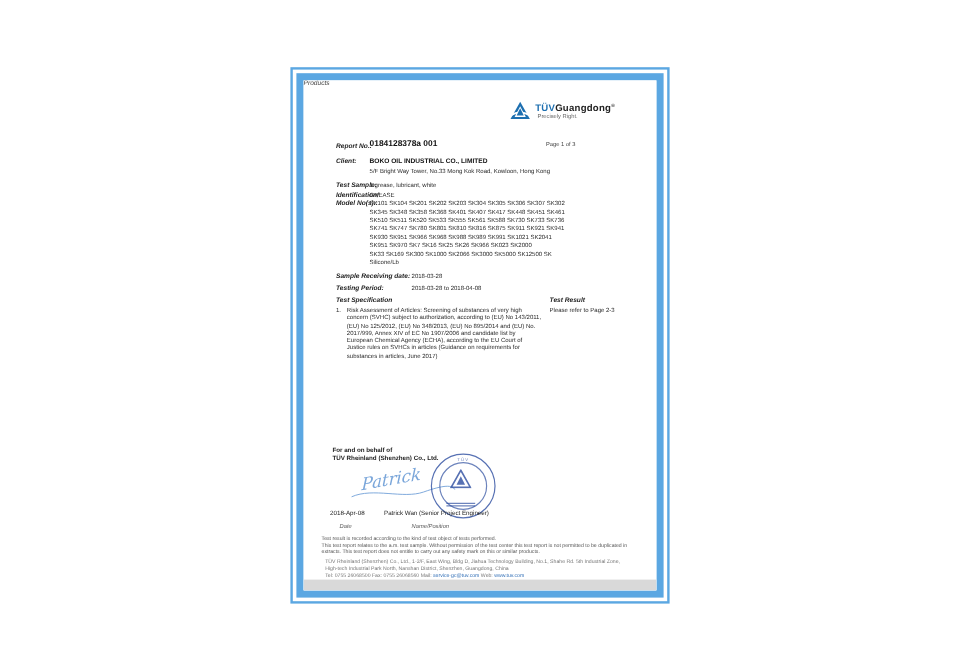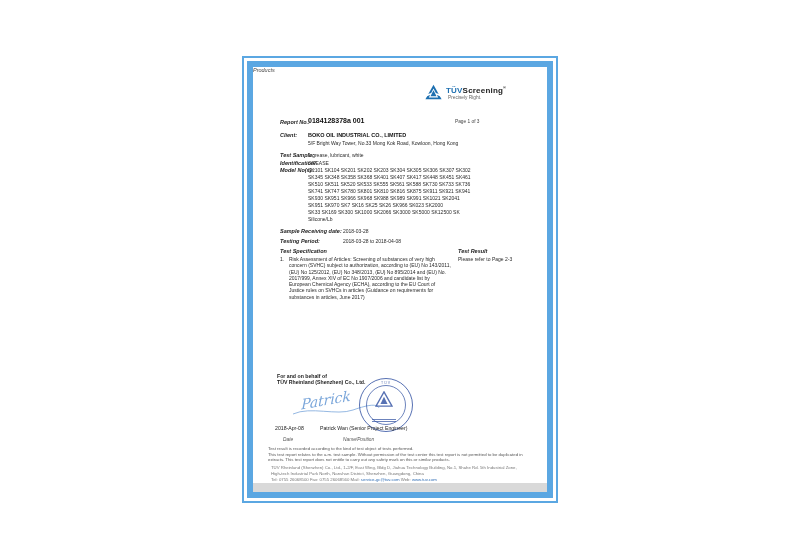--- a/index.html
+++ b/index.html
@@ -119,21 +119,21 @@
         <div class="products">Products</div>
 
         <div class="logo">
           <svg class="logo-tri" viewBox="0 0 40 36">
             <path d="M20 1 L39 35 L1 35 Z" fill="#1d6fb0"></path>
             <path d="M20 10 L31 31 L9 31 Z" fill="#ffffff"></path>
             <path d="M2 26 C 12 18, 28 18, 38 26 L38 30 C 28 22, 12 22, 2 30 Z" fill="#ffffff"></path>
             <path d="M20 14 L27 28 L13 28 Z" fill="#1d6fb0"></path>
           </svg>
           <div class="logo-brand">
-            <span class="tuv">TÜV</span><span>Screening</span><span class="logo-reg">®</span>
+            <span class="tuv">TÜV</span><span>Guangdong</span><span class="logo-reg">®</span>
           </div>
           <div class="logo-tag">Precisely Right.</div>
         </div>
 
         <div class="lbl report-lbl">Report No.:</div>
         <div class="val report-no">0184128378a 001</div>
         <div class="val page-ind">Page 1 of 3</div>
 
         <div class="lbl client-lbl">Client:</div>
         <div class="val client-name">BOKO OIL INDUSTRIAL CO., LIMITED</div>

